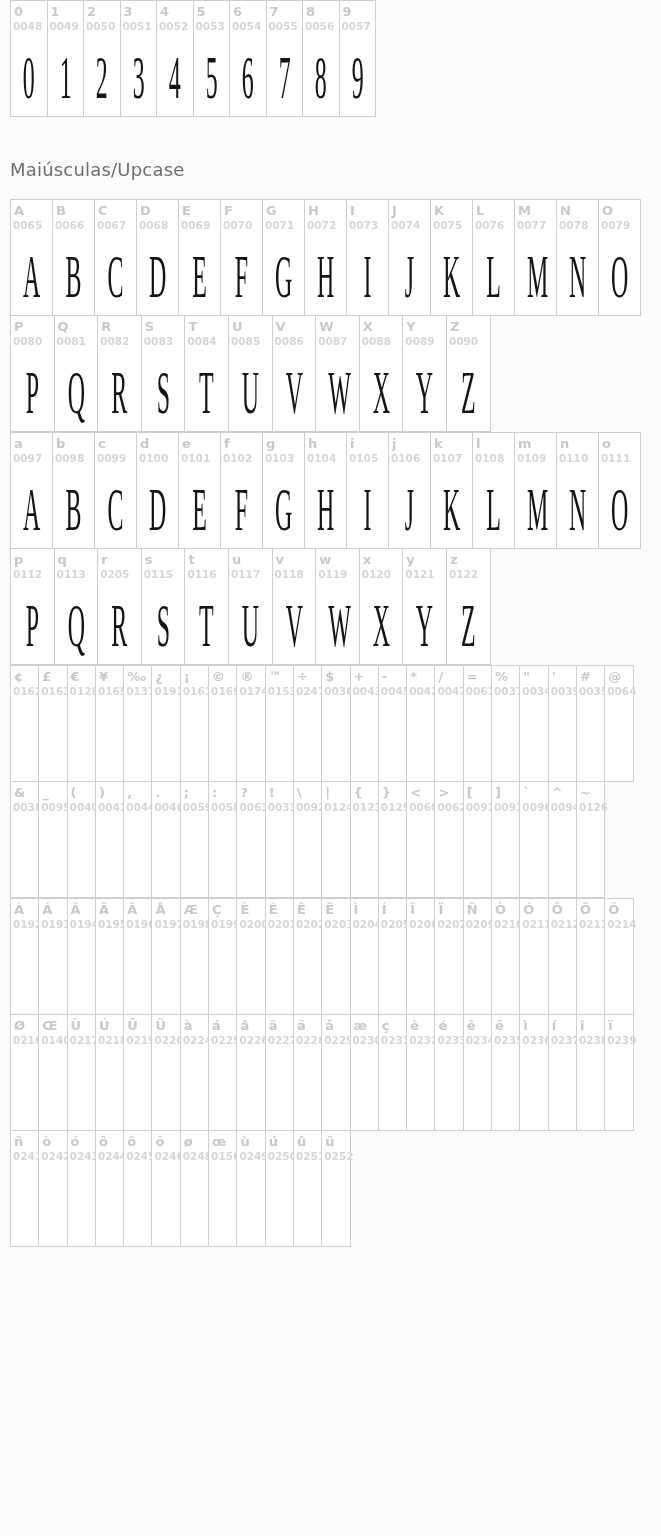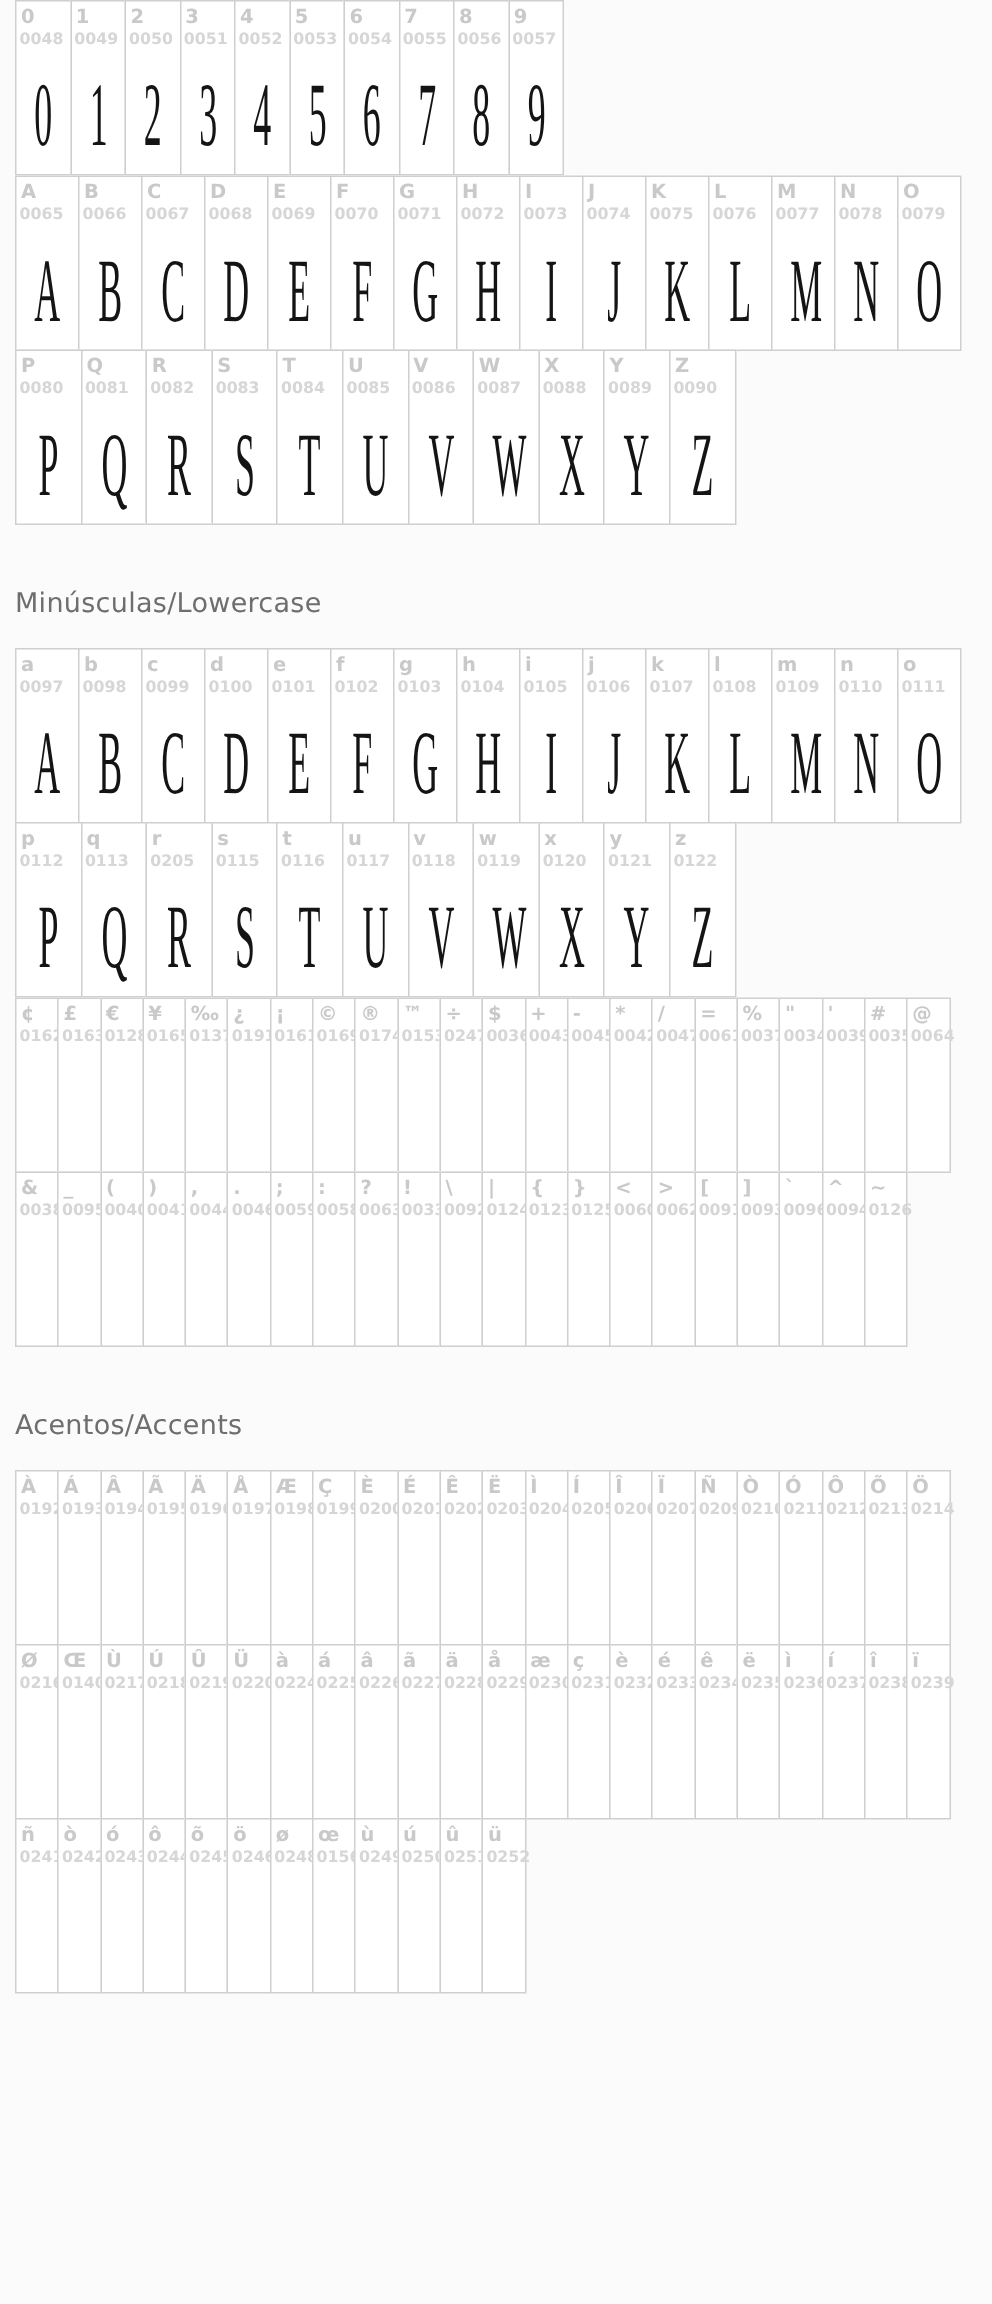--- a/index.html
+++ b/index.html
@@ -129,20 +129,21 @@
           </div>
           <div class="charmap-cell" style="width: 37.5px;">
             <div class="cell-label">9</div>
             <div class="cell-code">0057</div>
             <div class="cell-glyph">9</div>
           </div>
         </div>
       </div>
     </section>
     <section class="charmap-section">
+      <h2>Maiúsculas/Upcase</h2>
       <div class="charmap-table">
         <div class="charmap-row">
           <div class="charmap-cell" style="width: 43px;">
             <div class="cell-label">A</div>
             <div class="cell-code">0065</div>
             <div class="cell-glyph">A</div>
           </div>
           <div class="charmap-cell" style="width: 43px;">
             <div class="cell-label">B</div>
             <div class="cell-code">0066</div>
@@ -261,346 +262,344 @@
             <div class="cell-glyph">X</div>
           </div>
           <div class="charmap-cell" style="width: 44.6px;">
             <div class="cell-label">Y</div>
             <div class="cell-code">0089</div>
             <div class="cell-glyph">Y</div>
           </div>
           <div class="charmap-cell" style="width: 44.6px;">
             <div class="cell-label">Z</div>
             <div class="cell-code">0090</div>
-            <div class="cell-glyph">Z</div>
-          </div>
-        </div>
-      </div>
-    </section>
-    <section class="charmap-section">
-      <h2>Minúsculas/Lowercase</h2>
-      <div class="charmap-table">
-        <div class="charmap-row">
-          <div class="charmap-cell" style="width: 43px;">
-            <div class="cell-label">a</div>
-            <div class="cell-code">0097</div>
-            <div class="cell-glyph">A</div>
-          </div>
-          <div class="charmap-cell" style="width: 43px;">
-            <div class="cell-label">b</div>
-            <div class="cell-code">0098</div>
-            <div class="cell-glyph">B</div>
-          </div>
-          <div class="charmap-cell" style="width: 43px;">
-            <div class="cell-label">c</div>
-            <div class="cell-code">0099</div>
-            <div class="cell-glyph">C</div>
-          </div>
-          <div class="charmap-cell" style="width: 43px;">
-            <div class="cell-label">d</div>
-            <div class="cell-code">0100</div>
-            <div class="cell-glyph">D</div>
-          </div>
-          <div class="charmap-cell" style="width: 43px;">
-            <div class="cell-label">e</div>
-            <div class="cell-code">0101</div>
-            <div class="cell-glyph">E</div>
-          </div>
-          <div class="charmap-cell" style="width: 43px;">
-            <div class="cell-label">f</div>
-            <div class="cell-code">0102</div>
-            <div class="cell-glyph">F</div>
-          </div>
-          <div class="charmap-cell" style="width: 43px;">
-            <div class="cell-label">g</div>
-            <div class="cell-code">0103</div>
-            <div class="cell-glyph">G</div>
-          </div>
-          <div class="charmap-cell" style="width: 43px;">
-            <div class="cell-label">h</div>
-            <div class="cell-code">0104</div>
-            <div class="cell-glyph">H</div>
-          </div>
-          <div class="charmap-cell" style="width: 43px;">
-            <div class="cell-label">i</div>
-            <div class="cell-code">0105</div>
-            <div class="cell-glyph">I</div>
-          </div>
-          <div class="charmap-cell" style="width: 43px;">
-            <div class="cell-label">j</div>
-            <div class="cell-code">0106</div>
-            <div class="cell-glyph">J</div>
-          </div>
-          <div class="charmap-cell" style="width: 43px;">
-            <div class="cell-label">k</div>
-            <div class="cell-code">0107</div>
-            <div class="cell-glyph">K</div>
-          </div>
-          <div class="charmap-cell" style="width: 43px;">
-            <div class="cell-label">l</div>
-            <div class="cell-code">0108</div>
-            <div class="cell-glyph">L</div>
-          </div>
-          <div class="charmap-cell" style="width: 43px;">
-            <div class="cell-label">m</div>
-            <div class="cell-code">0109</div>
-            <div class="cell-glyph">M</div>
-          </div>
-          <div class="charmap-cell" style="width: 43px;">
-            <div class="cell-label">n</div>
-            <div class="cell-code">0110</div>
-            <div class="cell-glyph">N</div>
-          </div>
-          <div class="charmap-cell" style="width: 43px;">
-            <div class="cell-label">o</div>
-            <div class="cell-code">0111</div>
-            <div class="cell-glyph">O</div>
-          </div>
-        </div>
-        <div class="charmap-row">
-          <div class="charmap-cell" style="width: 44.6px;">
-            <div class="cell-label">p</div>
-            <div class="cell-code">0112</div>
-            <div class="cell-glyph">P</div>
-          </div>
-          <div class="charmap-cell" style="width: 44.6px;">
-            <div class="cell-label">q</div>
-            <div class="cell-code">0113</div>
-            <div class="cell-glyph">Q</div>
-          </div>
-          <div class="charmap-cell" style="width: 44.6px;">
-            <div class="cell-label">r</div>
-            <div class="cell-code">0205</div>
-            <div class="cell-glyph">R</div>
-          </div>
-          <div class="charmap-cell" style="width: 44.6px;">
-            <div class="cell-label">s</div>
-            <div class="cell-code">0115</div>
-            <div class="cell-glyph">S</div>
-          </div>
-          <div class="charmap-cell" style="width: 44.6px;">
-            <div class="cell-label">t</div>
-            <div class="cell-code">0116</div>
-            <div class="cell-glyph">T</div>
-          </div>
-          <div class="charmap-cell" style="width: 44.6px;">
-            <div class="cell-label">u</div>
-            <div class="cell-code">0117</div>
-            <div class="cell-glyph">U</div>
-          </div>
-          <div class="charmap-cell" style="width: 44.6px;">
-            <div class="cell-label">v</div>
-            <div class="cell-code">0118</div>
-            <div class="cell-glyph">V</div>
-          </div>
-          <div class="charmap-cell" style="width: 44.6px;">
-            <div class="cell-label">w</div>
-            <div class="cell-code">0119</div>
-            <div class="cell-glyph">W</div>
-          </div>
-          <div class="charmap-cell" style="width: 44.6px;">
-            <div class="cell-label">x</div>
-            <div class="cell-code">0120</div>
-            <div class="cell-glyph">X</div>
-          </div>
-          <div class="charmap-cell" style="width: 44.6px;">
-            <div class="cell-label">y</div>
-            <div class="cell-code">0121</div>
-            <div class="cell-glyph">Y</div>
-          </div>
-          <div class="charmap-cell" style="width: 44.6px;">
-            <div class="cell-label">z</div>
-            <div class="cell-code">0122</div>
             <div class="cell-glyph">Z</div>
           </div>
         </div>
       </div>
     </section>
     <section class="charmap-section">
       <div class="charmap-table">
         <div class="charmap-row">
-          <div class="charmap-cell" style="width: 29.3px;">
-            <div class="cell-label">¢</div>
-            <div class="cell-code">0162</div>
-          </div>
-          <div class="charmap-cell" style="width: 29.3px;">
-            <div class="cell-label">£</div>
-            <div class="cell-code">0163</div>
-          </div>
-          <div class="charmap-cell" style="width: 29.3px;">
-            <div class="cell-label">€</div>
-            <div class="cell-code">0128</div>
-          </div>
-          <div class="charmap-cell" style="width: 29.3px;">
-            <div class="cell-label">¥</div>
-            <div class="cell-code">0165</div>
-          </div>
-          <div class="charmap-cell" style="width: 29.3px;">
-            <div class="cell-label">‰</div>
-            <div class="cell-code">0137</div>
-          </div>
-          <div class="charmap-cell" style="width: 29.3px;">
-            <div class="cell-label">¿</div>
-            <div class="cell-code">0191</div>
-          </div>
-          <div class="charmap-cell" style="width: 29.3px;">
-            <div class="cell-label">¡</div>
-            <div class="cell-code">0161</div>
-          </div>
-          <div class="charmap-cell" style="width: 29.3px;">
-            <div class="cell-label">©</div>
-            <div class="cell-code">0169</div>
-          </div>
-          <div class="charmap-cell" style="width: 29.3px;">
-            <div class="cell-label">®</div>
-            <div class="cell-code">0174</div>
-          </div>
-          <div class="charmap-cell" style="width: 29.3px;">
-            <div class="cell-label">™</div>
-            <div class="cell-code">0153</div>
-          </div>
-          <div class="charmap-cell" style="width: 29.3px;">
-            <div class="cell-label">÷</div>
-            <div class="cell-code">0247</div>
-          </div>
-          <div class="charmap-cell" style="width: 29.3px;">
-            <div class="cell-label">$</div>
-            <div class="cell-code">0036</div>
-          </div>
-          <div class="charmap-cell" style="width: 29.3px;">
-            <div class="cell-label">+</div>
-            <div class="cell-code">0043</div>
-          </div>
-          <div class="charmap-cell" style="width: 29.3px;">
-            <div class="cell-label">-</div>
-            <div class="cell-code">0045</div>
-          </div>
-          <div class="charmap-cell" style="width: 29.3px;">
-            <div class="cell-label">*</div>
-            <div class="cell-code">0042</div>
-          </div>
-          <div class="charmap-cell" style="width: 29.3px;">
-            <div class="cell-label">/</div>
-            <div class="cell-code">0047</div>
-          </div>
-          <div class="charmap-cell" style="width: 29.3px;">
-            <div class="cell-label">=</div>
-            <div class="cell-code">0061</div>
-          </div>
-          <div class="charmap-cell" style="width: 29.3px;">
-            <div class="cell-label">%</div>
-            <div class="cell-code">0037</div>
-          </div>
-          <div class="charmap-cell" style="width: 29.3px;">
-            <div class="cell-label">"</div>
-            <div class="cell-code">0034</div>
-          </div>
-          <div class="charmap-cell" style="width: 29.3px;">
-            <div class="cell-label">'</div>
-            <div class="cell-code">0039</div>
-          </div>
-          <div class="charmap-cell" style="width: 29.3px;">
-            <div class="cell-label">#</div>
-            <div class="cell-code">0035</div>
-          </div>
-          <div class="charmap-cell" style="width: 29.3px;">
-            <div class="cell-label">@</div>
-            <div class="cell-code">0064</div>
-          </div>
-        </div>
-        <div class="charmap-row">
-          <div class="charmap-cell" style="width: 29.3px;">
-            <div class="cell-label">&amp;</div>
-            <div class="cell-code">0038</div>
-          </div>
-          <div class="charmap-cell" style="width: 29.3px;">
-            <div class="cell-label">_</div>
-            <div class="cell-code">0095</div>
-          </div>
-          <div class="charmap-cell" style="width: 29.3px;">
-            <div class="cell-label">(</div>
-            <div class="cell-code">0040</div>
-          </div>
-          <div class="charmap-cell" style="width: 29.3px;">
-            <div class="cell-label">)</div>
-            <div class="cell-code">0041</div>
-          </div>
-          <div class="charmap-cell" style="width: 29.3px;">
-            <div class="cell-label">,</div>
-            <div class="cell-code">0044</div>
-          </div>
-          <div class="charmap-cell" style="width: 29.3px;">
-            <div class="cell-label">.</div>
-            <div class="cell-code">0046</div>
-          </div>
-          <div class="charmap-cell" style="width: 29.3px;">
-            <div class="cell-label">;</div>
-            <div class="cell-code">0059</div>
-          </div>
-          <div class="charmap-cell" style="width: 29.3px;">
-            <div class="cell-label">:</div>
-            <div class="cell-code">0058</div>
-          </div>
-          <div class="charmap-cell" style="width: 29.3px;">
-            <div class="cell-label">?</div>
-            <div class="cell-code">0063</div>
-          </div>
-          <div class="charmap-cell" style="width: 29.3px;">
-            <div class="cell-label">!</div>
-            <div class="cell-code">0033</div>
-          </div>
-          <div class="charmap-cell" style="width: 29.3px;">
-            <div class="cell-label">\</div>
-            <div class="cell-code">0092</div>
-          </div>
-          <div class="charmap-cell" style="width: 29.3px;">
-            <div class="cell-label">|</div>
-            <div class="cell-code">0124</div>
-          </div>
-          <div class="charmap-cell" style="width: 29.3px;">
-            <div class="cell-label">{</div>
-            <div class="cell-code">0123</div>
-          </div>
-          <div class="charmap-cell" style="width: 29.3px;">
-            <div class="cell-label">}</div>
-            <div class="cell-code">0125</div>
-          </div>
-          <div class="charmap-cell" style="width: 29.3px;">
-            <div class="cell-label">&lt;</div>
-            <div class="cell-code">0060</div>
-          </div>
-          <div class="charmap-cell" style="width: 29.3px;">
-            <div class="cell-label">&gt;</div>
-            <div class="cell-code">0062</div>
-          </div>
-          <div class="charmap-cell" style="width: 29.3px;">
-            <div class="cell-label">[</div>
-            <div class="cell-code">0091</div>
-          </div>
-          <div class="charmap-cell" style="width: 29.3px;">
-            <div class="cell-label">]</div>
-            <div class="cell-code">0093</div>
-          </div>
-          <div class="charmap-cell" style="width: 29.3px;">
-            <div class="cell-label">`</div>
-            <div class="cell-code">0096</div>
-          </div>
-          <div class="charmap-cell" style="width: 29.3px;">
-            <div class="cell-label">^</div>
-            <div class="cell-code">0094</div>
-          </div>
-          <div class="charmap-cell" style="width: 29.3px;">
-            <div class="cell-label">~</div>
-            <div class="cell-code">0126</div>
+          <div class="charmap-cell" style="width: 43px;">
+            <div class="cell-label">a</div>
+            <div class="cell-code">0097</div>
+            <div class="cell-glyph">A</div>
+          </div>
+          <div class="charmap-cell" style="width: 43px;">
+            <div class="cell-label">b</div>
+            <div class="cell-code">0098</div>
+            <div class="cell-glyph">B</div>
+          </div>
+          <div class="charmap-cell" style="width: 43px;">
+            <div class="cell-label">c</div>
+            <div class="cell-code">0099</div>
+            <div class="cell-glyph">C</div>
+          </div>
+          <div class="charmap-cell" style="width: 43px;">
+            <div class="cell-label">d</div>
+            <div class="cell-code">0100</div>
+            <div class="cell-glyph">D</div>
+          </div>
+          <div class="charmap-cell" style="width: 43px;">
+            <div class="cell-label">e</div>
+            <div class="cell-code">0101</div>
+            <div class="cell-glyph">E</div>
+          </div>
+          <div class="charmap-cell" style="width: 43px;">
+            <div class="cell-label">f</div>
+            <div class="cell-code">0102</div>
+            <div class="cell-glyph">F</div>
+          </div>
+          <div class="charmap-cell" style="width: 43px;">
+            <div class="cell-label">g</div>
+            <div class="cell-code">0103</div>
+            <div class="cell-glyph">G</div>
+          </div>
+          <div class="charmap-cell" style="width: 43px;">
+            <div class="cell-label">h</div>
+            <div class="cell-code">0104</div>
+            <div class="cell-glyph">H</div>
+          </div>
+          <div class="charmap-cell" style="width: 43px;">
+            <div class="cell-label">i</div>
+            <div class="cell-code">0105</div>
+            <div class="cell-glyph">I</div>
+          </div>
+          <div class="charmap-cell" style="width: 43px;">
+            <div class="cell-label">j</div>
+            <div class="cell-code">0106</div>
+            <div class="cell-glyph">J</div>
+          </div>
+          <div class="charmap-cell" style="width: 43px;">
+            <div class="cell-label">k</div>
+            <div class="cell-code">0107</div>
+            <div class="cell-glyph">K</div>
+          </div>
+          <div class="charmap-cell" style="width: 43px;">
+            <div class="cell-label">l</div>
+            <div class="cell-code">0108</div>
+            <div class="cell-glyph">L</div>
+          </div>
+          <div class="charmap-cell" style="width: 43px;">
+            <div class="cell-label">m</div>
+            <div class="cell-code">0109</div>
+            <div class="cell-glyph">M</div>
+          </div>
+          <div class="charmap-cell" style="width: 43px;">
+            <div class="cell-label">n</div>
+            <div class="cell-code">0110</div>
+            <div class="cell-glyph">N</div>
+          </div>
+          <div class="charmap-cell" style="width: 43px;">
+            <div class="cell-label">o</div>
+            <div class="cell-code">0111</div>
+            <div class="cell-glyph">O</div>
+          </div>
+        </div>
+        <div class="charmap-row">
+          <div class="charmap-cell" style="width: 44.6px;">
+            <div class="cell-label">p</div>
+            <div class="cell-code">0112</div>
+            <div class="cell-glyph">P</div>
+          </div>
+          <div class="charmap-cell" style="width: 44.6px;">
+            <div class="cell-label">q</div>
+            <div class="cell-code">0113</div>
+            <div class="cell-glyph">Q</div>
+          </div>
+          <div class="charmap-cell" style="width: 44.6px;">
+            <div class="cell-label">r</div>
+            <div class="cell-code">0205</div>
+            <div class="cell-glyph">R</div>
+          </div>
+          <div class="charmap-cell" style="width: 44.6px;">
+            <div class="cell-label">s</div>
+            <div class="cell-code">0115</div>
+            <div class="cell-glyph">S</div>
+          </div>
+          <div class="charmap-cell" style="width: 44.6px;">
+            <div class="cell-label">t</div>
+            <div class="cell-code">0116</div>
+            <div class="cell-glyph">T</div>
+          </div>
+          <div class="charmap-cell" style="width: 44.6px;">
+            <div class="cell-label">u</div>
+            <div class="cell-code">0117</div>
+            <div class="cell-glyph">U</div>
+          </div>
+          <div class="charmap-cell" style="width: 44.6px;">
+            <div class="cell-label">v</div>
+            <div class="cell-code">0118</div>
+            <div class="cell-glyph">V</div>
+          </div>
+          <div class="charmap-cell" style="width: 44.6px;">
+            <div class="cell-label">w</div>
+            <div class="cell-code">0119</div>
+            <div class="cell-glyph">W</div>
+          </div>
+          <div class="charmap-cell" style="width: 44.6px;">
+            <div class="cell-label">x</div>
+            <div class="cell-code">0120</div>
+            <div class="cell-glyph">X</div>
+          </div>
+          <div class="charmap-cell" style="width: 44.6px;">
+            <div class="cell-label">y</div>
+            <div class="cell-code">0121</div>
+            <div class="cell-glyph">Y</div>
+          </div>
+          <div class="charmap-cell" style="width: 44.6px;">
+            <div class="cell-label">z</div>
+            <div class="cell-code">0122</div>
+            <div class="cell-glyph">Z</div>
           </div>
         </div>
       </div>
     </section>
     <section class="charmap-section">
-      <h2>Acentos/Accents</h2>
+      <div class="charmap-table">
+        <div class="charmap-row">
+          <div class="charmap-cell" style="width: 29.3px;">
+            <div class="cell-label">¢</div>
+            <div class="cell-code">0162</div>
+          </div>
+          <div class="charmap-cell" style="width: 29.3px;">
+            <div class="cell-label">£</div>
+            <div class="cell-code">0163</div>
+          </div>
+          <div class="charmap-cell" style="width: 29.3px;">
+            <div class="cell-label">€</div>
+            <div class="cell-code">0128</div>
+          </div>
+          <div class="charmap-cell" style="width: 29.3px;">
+            <div class="cell-label">¥</div>
+            <div class="cell-code">0165</div>
+          </div>
+          <div class="charmap-cell" style="width: 29.3px;">
+            <div class="cell-label">‰</div>
+            <div class="cell-code">0137</div>
+          </div>
+          <div class="charmap-cell" style="width: 29.3px;">
+            <div class="cell-label">¿</div>
+            <div class="cell-code">0191</div>
+          </div>
+          <div class="charmap-cell" style="width: 29.3px;">
+            <div class="cell-label">¡</div>
+            <div class="cell-code">0161</div>
+          </div>
+          <div class="charmap-cell" style="width: 29.3px;">
+            <div class="cell-label">©</div>
+            <div class="cell-code">0169</div>
+          </div>
+          <div class="charmap-cell" style="width: 29.3px;">
+            <div class="cell-label">®</div>
+            <div class="cell-code">0174</div>
+          </div>
+          <div class="charmap-cell" style="width: 29.3px;">
+            <div class="cell-label">™</div>
+            <div class="cell-code">0153</div>
+          </div>
+          <div class="charmap-cell" style="width: 29.3px;">
+            <div class="cell-label">÷</div>
+            <div class="cell-code">0247</div>
+          </div>
+          <div class="charmap-cell" style="width: 29.3px;">
+            <div class="cell-label">$</div>
+            <div class="cell-code">0036</div>
+          </div>
+          <div class="charmap-cell" style="width: 29.3px;">
+            <div class="cell-label">+</div>
+            <div class="cell-code">0043</div>
+          </div>
+          <div class="charmap-cell" style="width: 29.3px;">
+            <div class="cell-label">-</div>
+            <div class="cell-code">0045</div>
+          </div>
+          <div class="charmap-cell" style="width: 29.3px;">
+            <div class="cell-label">*</div>
+            <div class="cell-code">0042</div>
+          </div>
+          <div class="charmap-cell" style="width: 29.3px;">
+            <div class="cell-label">/</div>
+            <div class="cell-code">0047</div>
+          </div>
+          <div class="charmap-cell" style="width: 29.3px;">
+            <div class="cell-label">=</div>
+            <div class="cell-code">0061</div>
+          </div>
+          <div class="charmap-cell" style="width: 29.3px;">
+            <div class="cell-label">%</div>
+            <div class="cell-code">0037</div>
+          </div>
+          <div class="charmap-cell" style="width: 29.3px;">
+            <div class="cell-label">"</div>
+            <div class="cell-code">0034</div>
+          </div>
+          <div class="charmap-cell" style="width: 29.3px;">
+            <div class="cell-label">'</div>
+            <div class="cell-code">0039</div>
+          </div>
+          <div class="charmap-cell" style="width: 29.3px;">
+            <div class="cell-label">#</div>
+            <div class="cell-code">0035</div>
+          </div>
+          <div class="charmap-cell" style="width: 29.3px;">
+            <div class="cell-label">@</div>
+            <div class="cell-code">0064</div>
+          </div>
+        </div>
+        <div class="charmap-row">
+          <div class="charmap-cell" style="width: 29.3px;">
+            <div class="cell-label">&amp;</div>
+            <div class="cell-code">0038</div>
+          </div>
+          <div class="charmap-cell" style="width: 29.3px;">
+            <div class="cell-label">_</div>
+            <div class="cell-code">0095</div>
+          </div>
+          <div class="charmap-cell" style="width: 29.3px;">
+            <div class="cell-label">(</div>
+            <div class="cell-code">0040</div>
+          </div>
+          <div class="charmap-cell" style="width: 29.3px;">
+            <div class="cell-label">)</div>
+            <div class="cell-code">0041</div>
+          </div>
+          <div class="charmap-cell" style="width: 29.3px;">
+            <div class="cell-label">,</div>
+            <div class="cell-code">0044</div>
+          </div>
+          <div class="charmap-cell" style="width: 29.3px;">
+            <div class="cell-label">.</div>
+            <div class="cell-code">0046</div>
+          </div>
+          <div class="charmap-cell" style="width: 29.3px;">
+            <div class="cell-label">;</div>
+            <div class="cell-code">0059</div>
+          </div>
+          <div class="charmap-cell" style="width: 29.3px;">
+            <div class="cell-label">:</div>
+            <div class="cell-code">0058</div>
+          </div>
+          <div class="charmap-cell" style="width: 29.3px;">
+            <div class="cell-label">?</div>
+            <div class="cell-code">0063</div>
+          </div>
+          <div class="charmap-cell" style="width: 29.3px;">
+            <div class="cell-label">!</div>
+            <div class="cell-code">0033</div>
+          </div>
+          <div class="charmap-cell" style="width: 29.3px;">
+            <div class="cell-label">\</div>
+            <div class="cell-code">0092</div>
+          </div>
+          <div class="charmap-cell" style="width: 29.3px;">
+            <div class="cell-label">|</div>
+            <div class="cell-code">0124</div>
+          </div>
+          <div class="charmap-cell" style="width: 29.3px;">
+            <div class="cell-label">{</div>
+            <div class="cell-code">0123</div>
+          </div>
+          <div class="charmap-cell" style="width: 29.3px;">
+            <div class="cell-label">}</div>
+            <div class="cell-code">0125</div>
+          </div>
+          <div class="charmap-cell" style="width: 29.3px;">
+            <div class="cell-label">&lt;</div>
+            <div class="cell-code">0060</div>
+          </div>
+          <div class="charmap-cell" style="width: 29.3px;">
+            <div class="cell-label">&gt;</div>
+            <div class="cell-code">0062</div>
+          </div>
+          <div class="charmap-cell" style="width: 29.3px;">
+            <div class="cell-label">[</div>
+            <div class="cell-code">0091</div>
+          </div>
+          <div class="charmap-cell" style="width: 29.3px;">
+            <div class="cell-label">]</div>
+            <div class="cell-code">0093</div>
+          </div>
+          <div class="charmap-cell" style="width: 29.3px;">
+            <div class="cell-label">`</div>
+            <div class="cell-code">0096</div>
+          </div>
+          <div class="charmap-cell" style="width: 29.3px;">
+            <div class="cell-label">^</div>
+            <div class="cell-code">0094</div>
+          </div>
+          <div class="charmap-cell" style="width: 29.3px;">
+            <div class="cell-label">~</div>
+            <div class="cell-code">0126</div>
+          </div>
+        </div>
+      </div>
+    </section>
+    <section class="charmap-section">
       <div class="charmap-table">
         <div class="charmap-row">
           <div class="charmap-cell" style="width: 29.3px;">
             <div class="cell-label">À</div>
             <div class="cell-code">0192</div>
           </div>
           <div class="charmap-cell" style="width: 29.3px;">
             <div class="cell-label">Á</div>
             <div class="cell-code">0193</div>
           </div>

